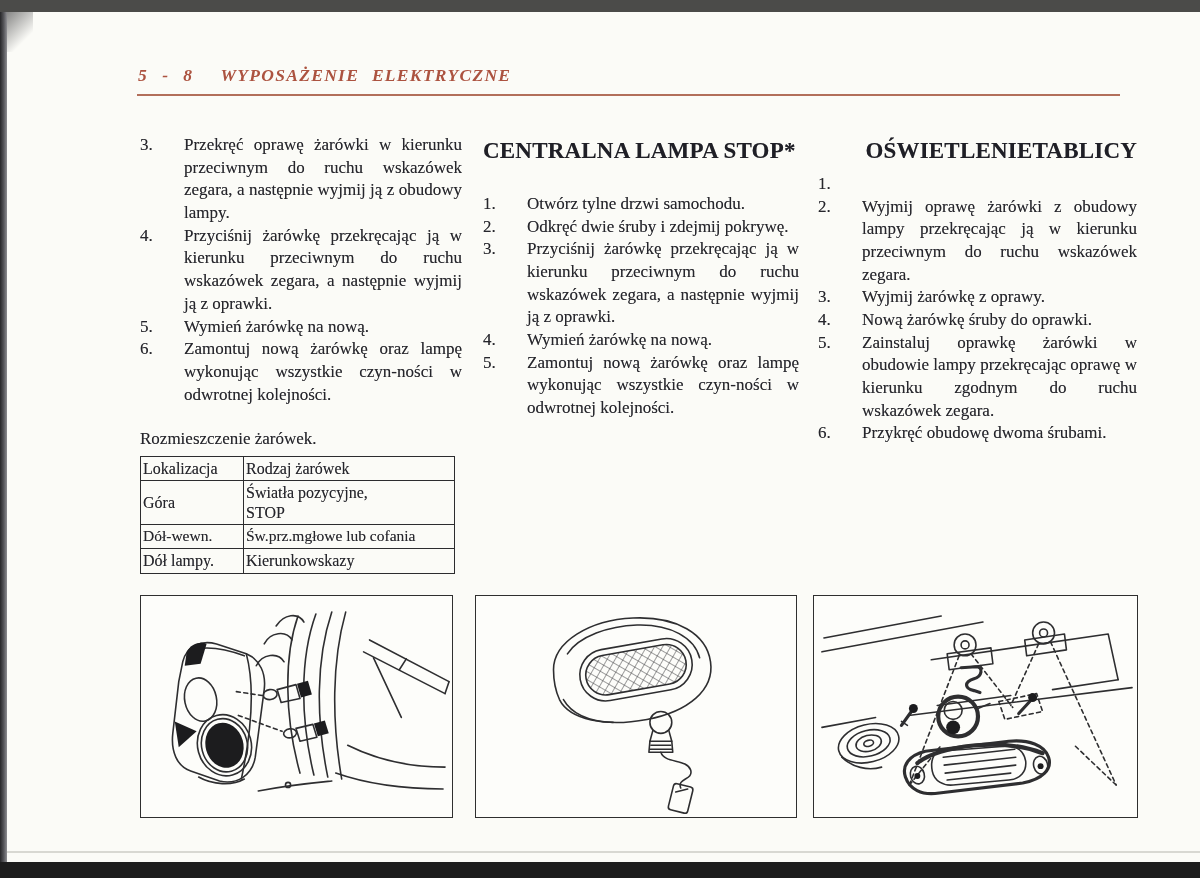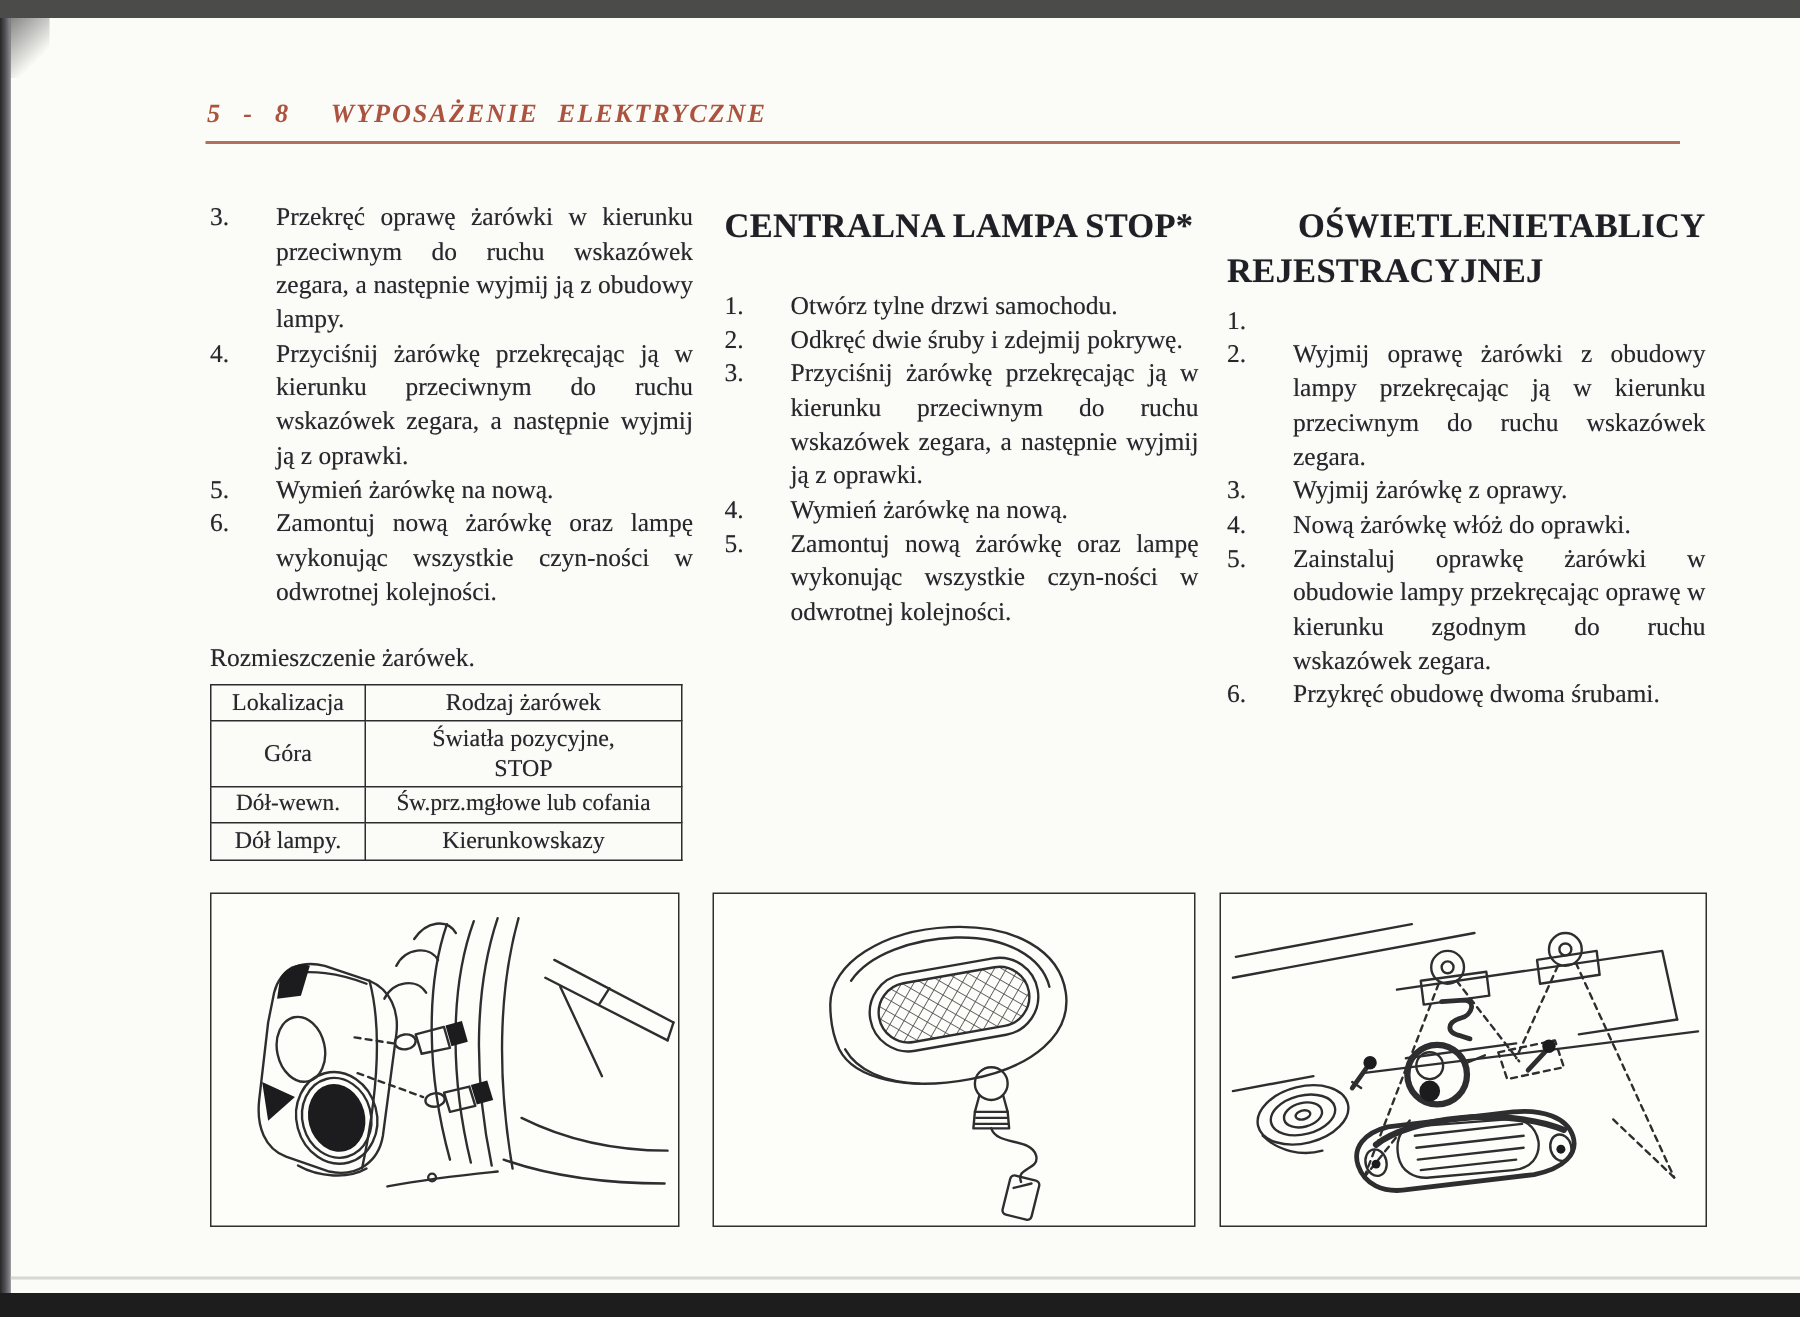--- a/index.html
+++ b/index.html
@@ -41,21 +41,21 @@
 
   .heading{font-weight:bold;font-size:23px;line-height:1.3;letter-spacing:.2px;color:#1f1f26}
   .col2 .heading{margin-bottom:27px;white-space:nowrap}
   .col3 .heading{margin-bottom:7px}
   .heading .hline1{display:flex;justify-content:flex-end}
 
   .tbl-caption{margin-top:22px}
   table.bulbs{border-collapse:collapse;margin-top:5px;width:315px;
     font-size:16px;line-height:1.22;color:#26262c;table-layout:fixed}
   table.bulbs td{
-    border:1.7px solid #2c2c2e;text-align:center;vertical-align:middle;
+    border:1.7px solid #2c2c2e;vertical-align:middle;
     padding:2px 2px;white-space:pre-line;overflow:hidden}
   table.bulbs col.c1{width:103px}
 
   
   .fig{position:absolute;top:583px;height:223px;box-sizing:border-box;
     border:1.7px solid #2f2f2f;background:#fdfdfa}
   .fig1{left:133px;width:313px}
   .fig2{left:468px;width:322px}
   .fig3{left:806px;width:325px}
   .fig svg{width:100%;height:100%;display:block}
@@ -144,36 +144,35 @@
       <span class="txt">Zamontuj nową żarówkę oraz lampę wykonując wszystkie czyn-ności w odwrotnej kolejności.</span>
     </div>
   </div>
 
   <div class="col col3">
     <div class="heading">
       <div class="hline1">
         <span>OŚWIETLENIE</span>
         <span>TABLICY</span>
       </div>
-      <div>REJESTRACYJNEJ</div>
     </div>
     <div class="list-item">
       <span class="num">1.</span>
     </div>
     <div class="list-item">
       <span class="num">2.</span>
       <span class="txt">Wyjmij oprawę żarówki z obudowy lampy  przekręcając ją w kierunku przeciwnym do ruchu wskazówek zegara.</span>
     </div>
     <div class="list-item">
       <span class="num">3.</span>
       <span class="txt">Wyjmij żarówkę z oprawy.</span>
     </div>
     <div class="list-item">
       <span class="num">4.</span>
-      <span class="txt">Nową żarówkę włóż do oprawki.</span>
+      <span class="txt">Nową żarówkę śruby do oprawki.</span>
     </div>
     <div class="list-item">
       <span class="num">5.</span>
       <span class="txt">Zainstaluj oprawkę żarówki w obudowie lampy przekręcając oprawę w kierunku zgodnym do ruchu wskazówek zegara.</span>
     </div>
     <div class="list-item">
       <span class="num">6.</span>
       <span class="txt">Przykręć obudowę dwoma śrubami.</span>
     </div>
   </div>

